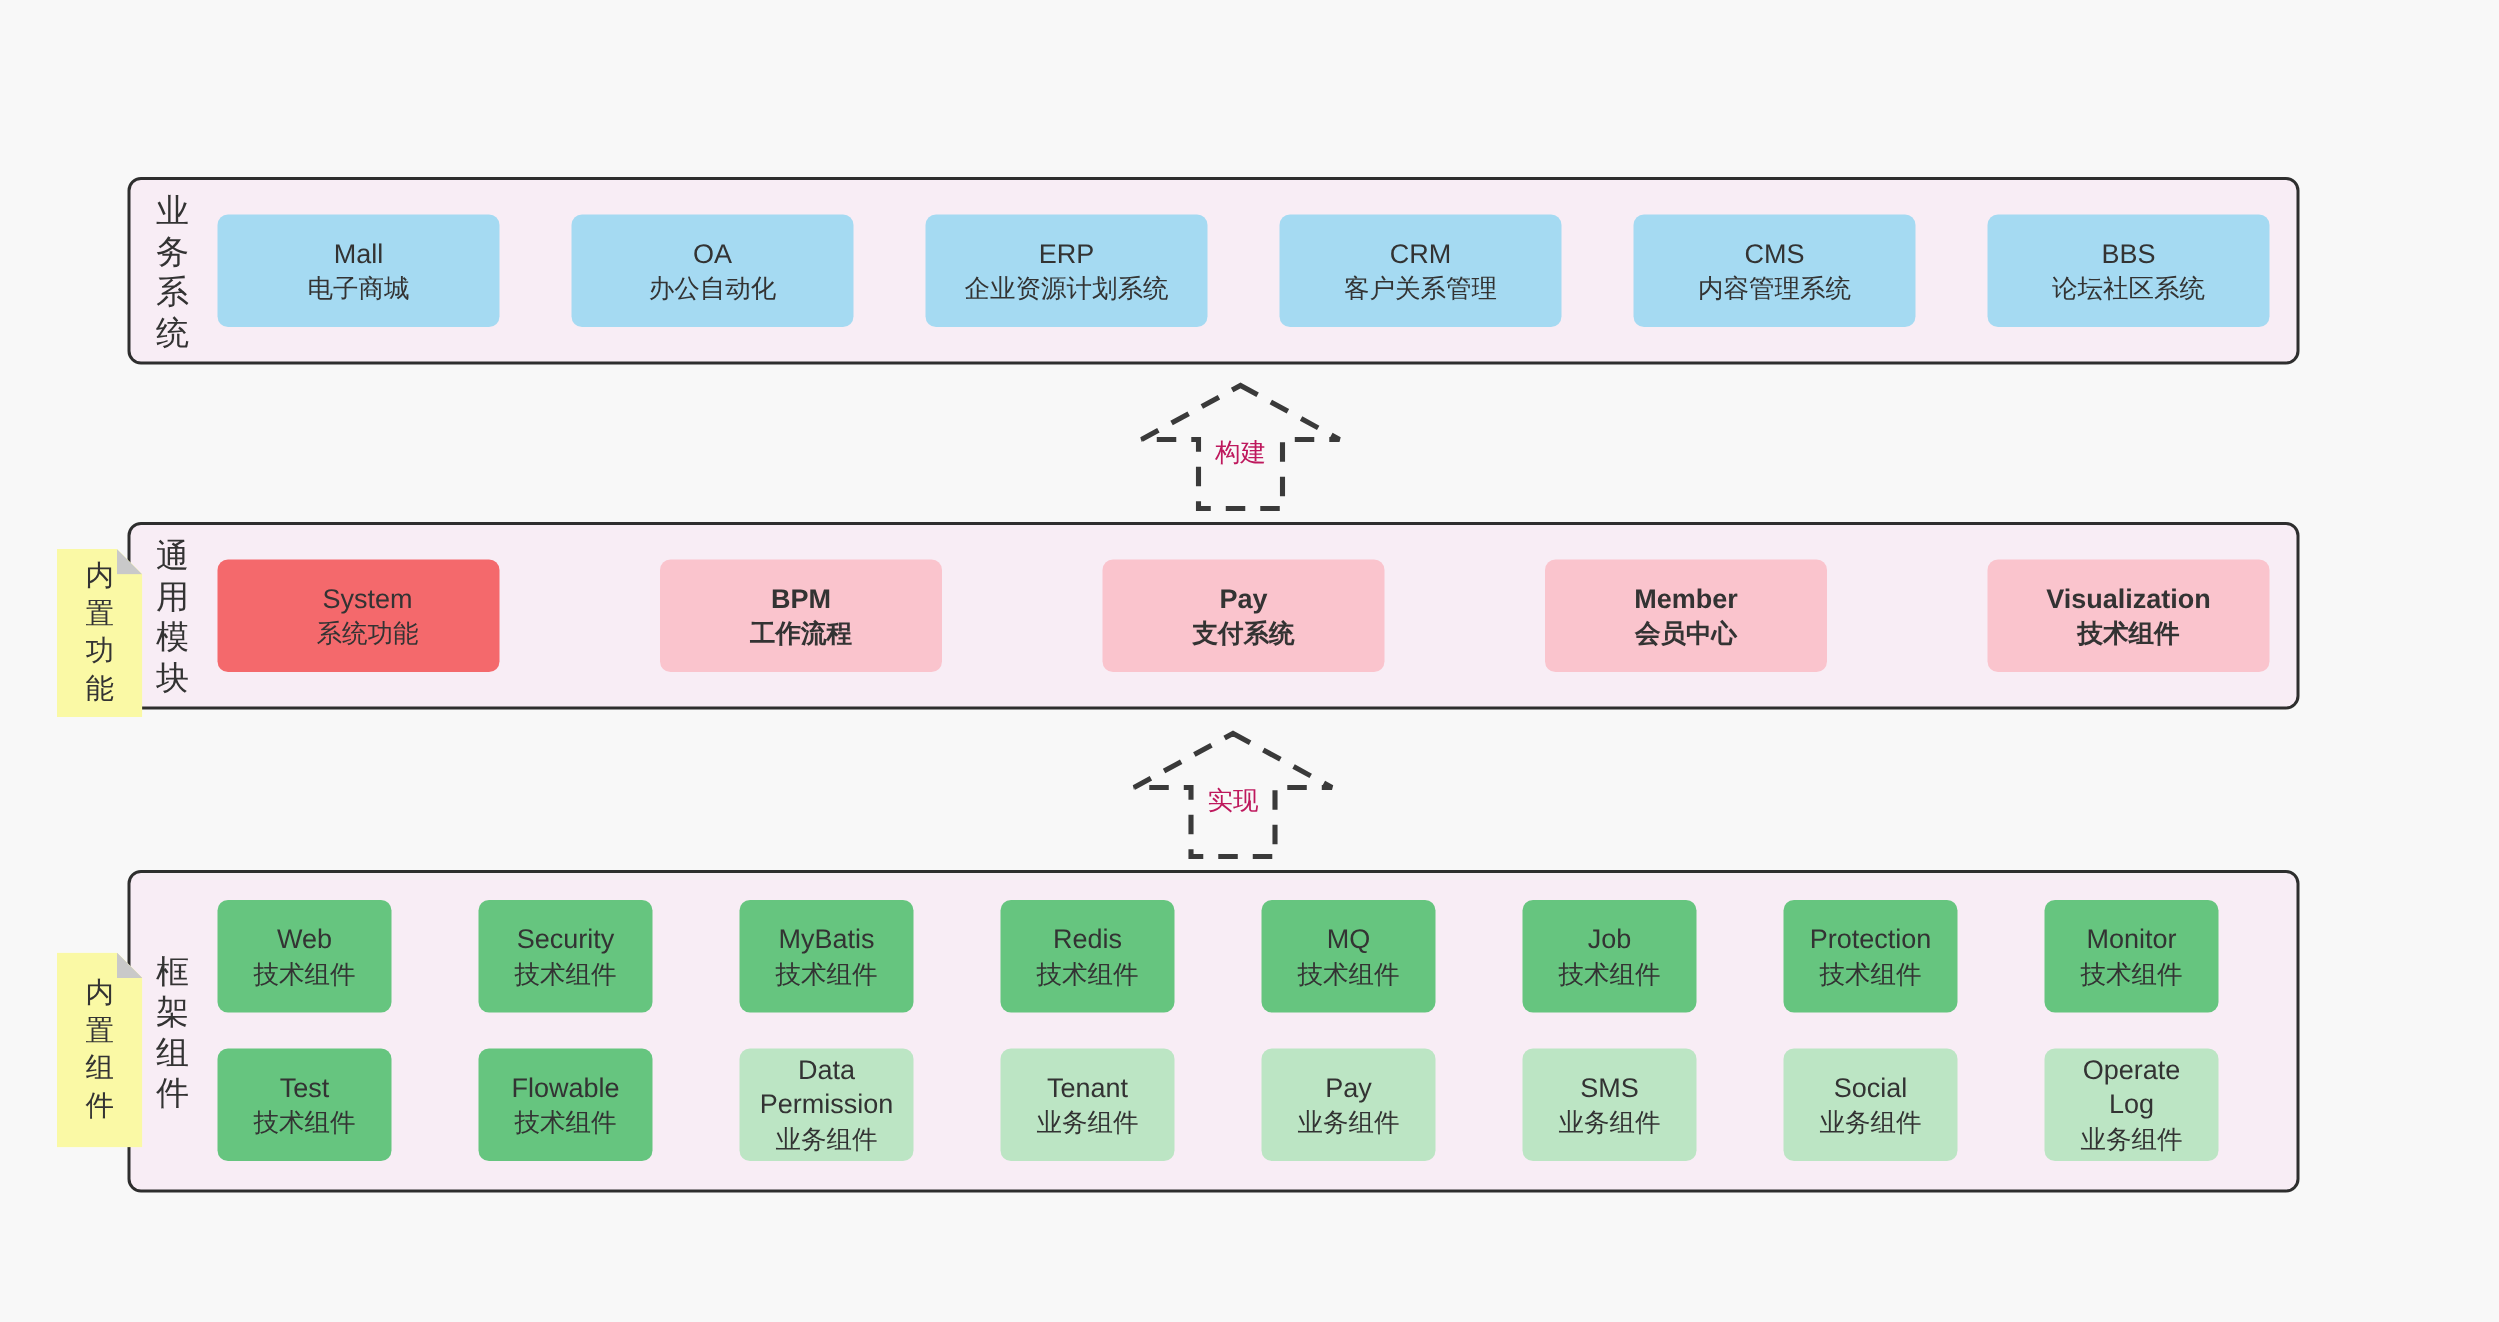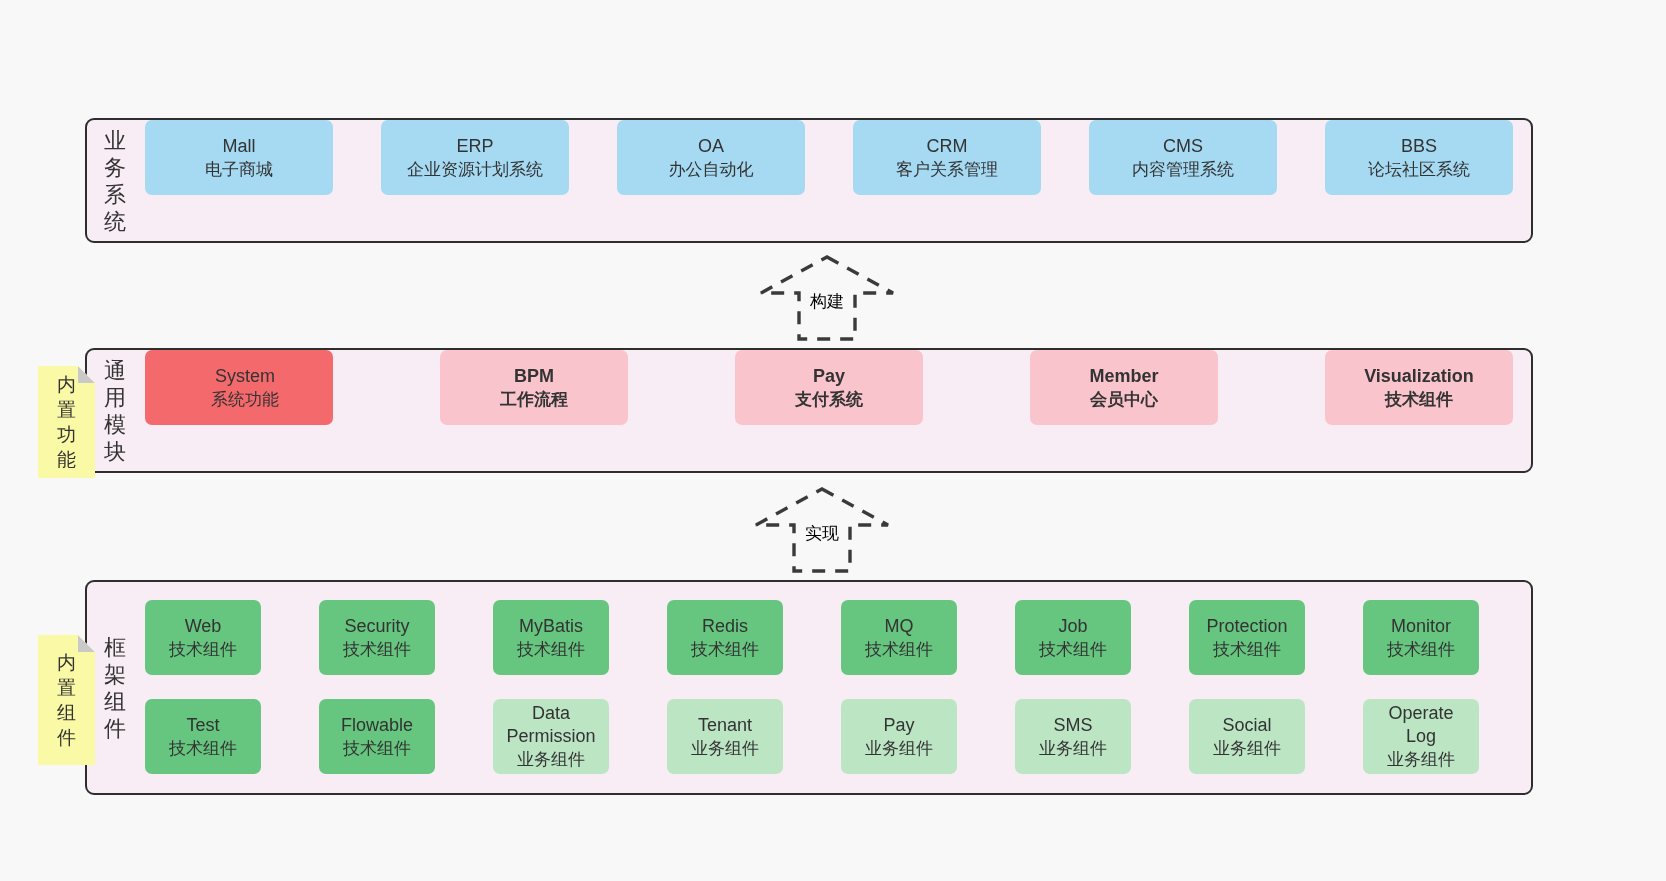--- a/index.html
+++ b/index.html
@@ -13,21 +13,21 @@
     position:absolute;left:85px;width:1448px;
     background:#f8edf5;border:2px solid #2e2e2e;border-radius:9px;
     box-sizing:border-box;z-index:1;
   }
   .layer-label{
     position:absolute;left:14px;top:50%;transform:translateY(-50%);
     width:28px;text-align:center;font-size:22px;line-height:27px;color:#333;
   }
   .boxes-row{
     position:absolute;left:58px;right:18px;top:0;bottom:0;
-    display:flex;justify-content:space-between;
+    display:flex;justify-content:space-between;align-items:center;
   }
   .boxes-grid{
     position:absolute;left:58px;top:18px;
     display:grid;grid-template-columns:repeat(8,140px);
     column-gap:34px;row-gap:24px;
   }
   .box{
     width:188px;height:75px;border-radius:7px;box-sizing:border-box;
     display:flex;flex-direction:column;justify-content:center;align-items:center;
     text-align:center;padding:2px 8px;
@@ -47,45 +47,45 @@
   }
   .sticky-fold{
     position:absolute;top:0;right:0;width:17px;height:17px;background:#c9c9c9;
     clip-path:polygon(0 0, 100% 100%, 0 100%);
   }
   .sticky-text{font-size:19px;line-height:25px;text-align:center;color:#333;}
   .arrow-wrap{position:absolute;width:140px;height:88px;z-index:0;}
   .arrow-wrap svg{position:absolute;left:0;top:0;}
   .arrow-label{
     position:absolute;left:50%;top:36px;transform:translateX(-50%);
-    background:#f8f8f8;padding:0 3px;font-size:17px;color:#000000;white-space:nowrap;
+    background:#f8f8f8;padding:0 3px;font-size:17px;color:#be185d;white-space:nowrap;
   }
 </style>
 </head>
 <body>
 
 <div class="container" style="top:118px;height:125px;">
   <div class="layer-label">
       <span style="display: block;">业</span>
       <span style="display: block;">务</span>
       <span style="display: block;">系</span>
       <span style="display: block;">统</span>
     </div>
   <div class="boxes-row boxes">
       <div class="box blue">
         <div class="box-title">Mall</div>
         <div class="box-sub">电子商城</div>
       </div>
       <div class="box blue">
+        <div class="box-title">OA</div>
+        <div class="box-sub">办公自动化</div>
+      </div>
+      <div class="box blue">
         <div class="box-title">ERP</div>
         <div class="box-sub">企业资源计划系统</div>
-      </div>
-      <div class="box blue">
-        <div class="box-title">OA</div>
-        <div class="box-sub">办公自动化</div>
       </div>
       <div class="box blue">
         <div class="box-title">CRM</div>
         <div class="box-sub">客户关系管理</div>
       </div>
       <div class="box blue">
         <div class="box-title">CMS</div>
         <div class="box-sub">内容管理系统</div>
       </div>
       <div class="box blue">

